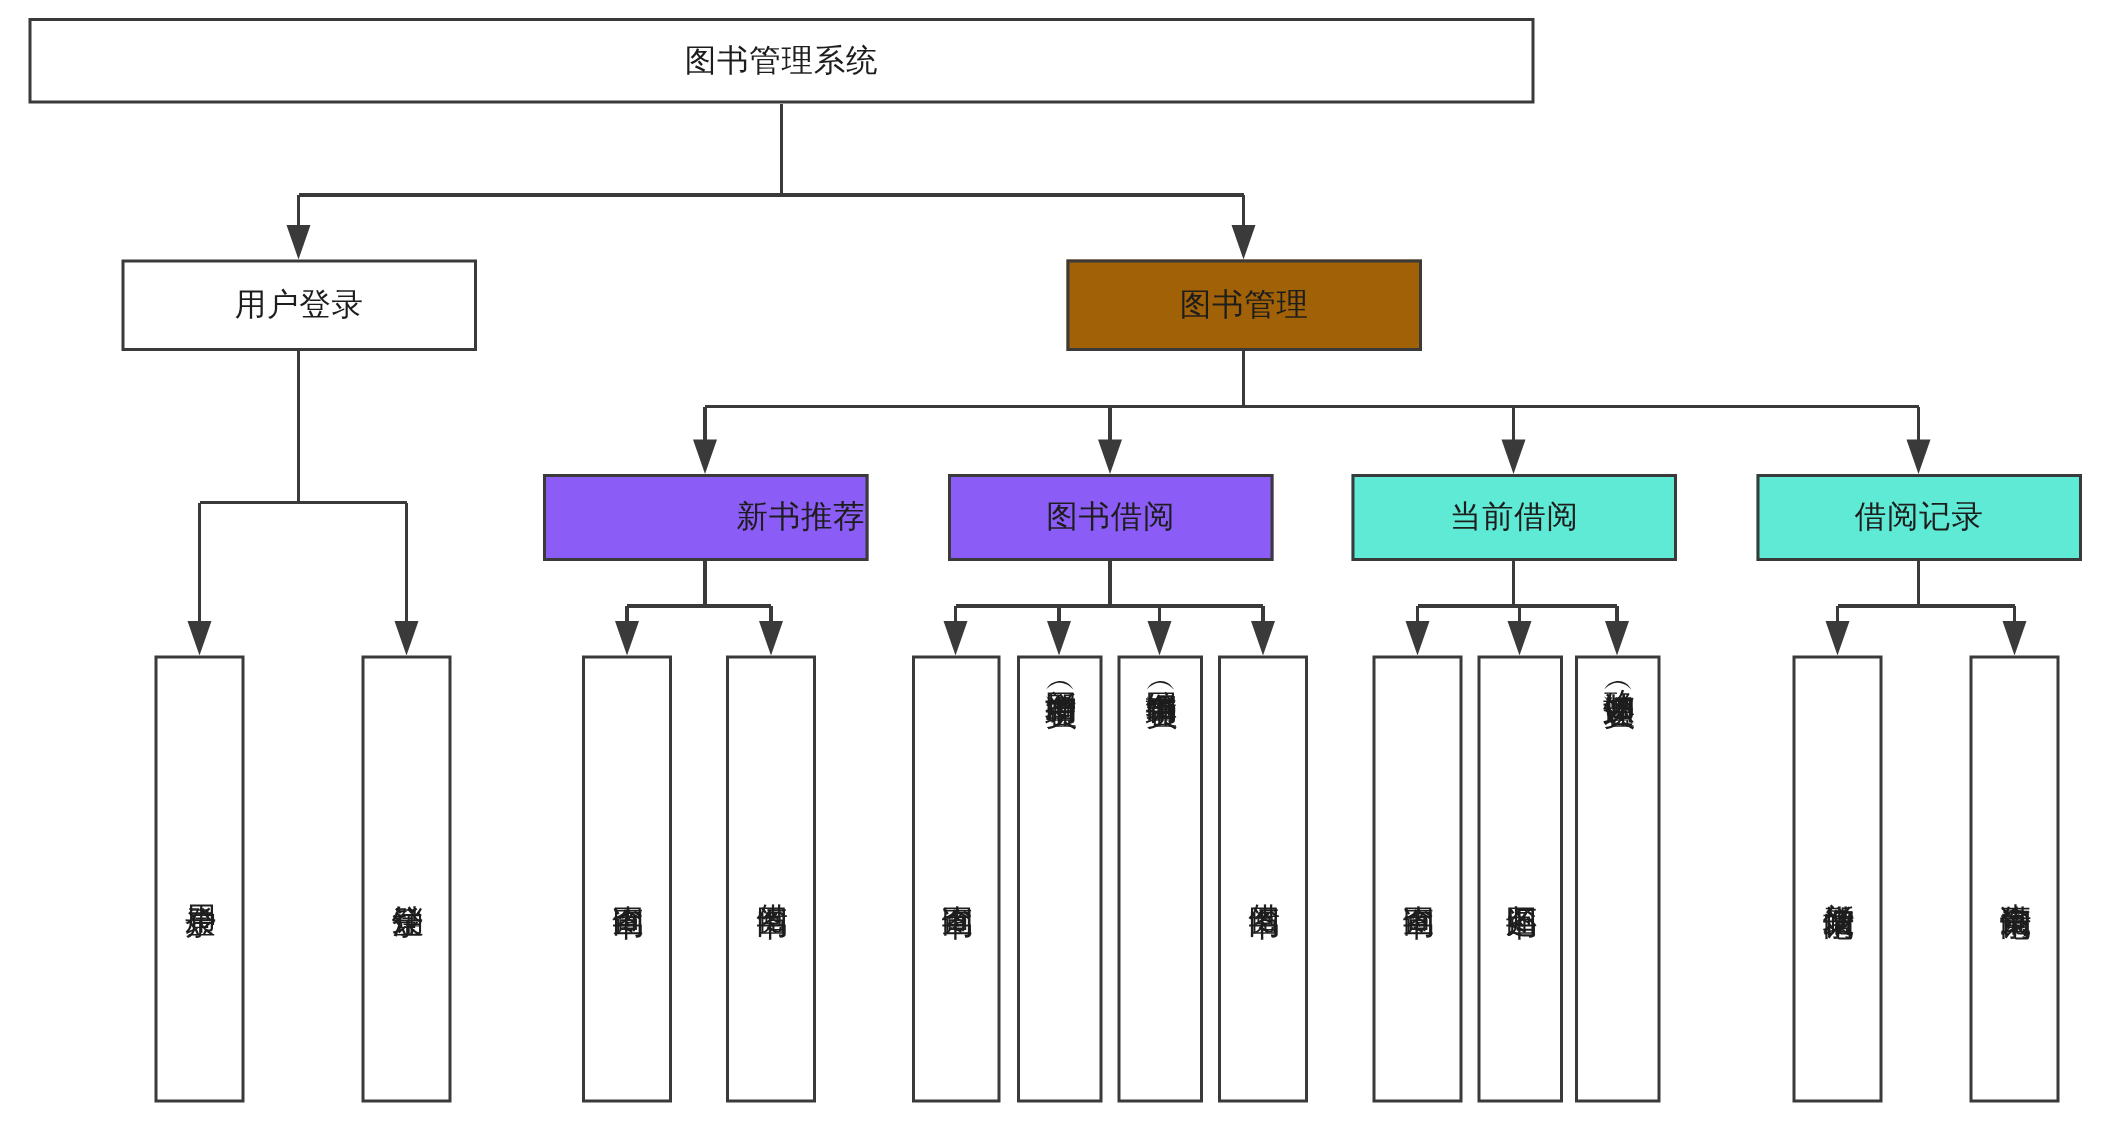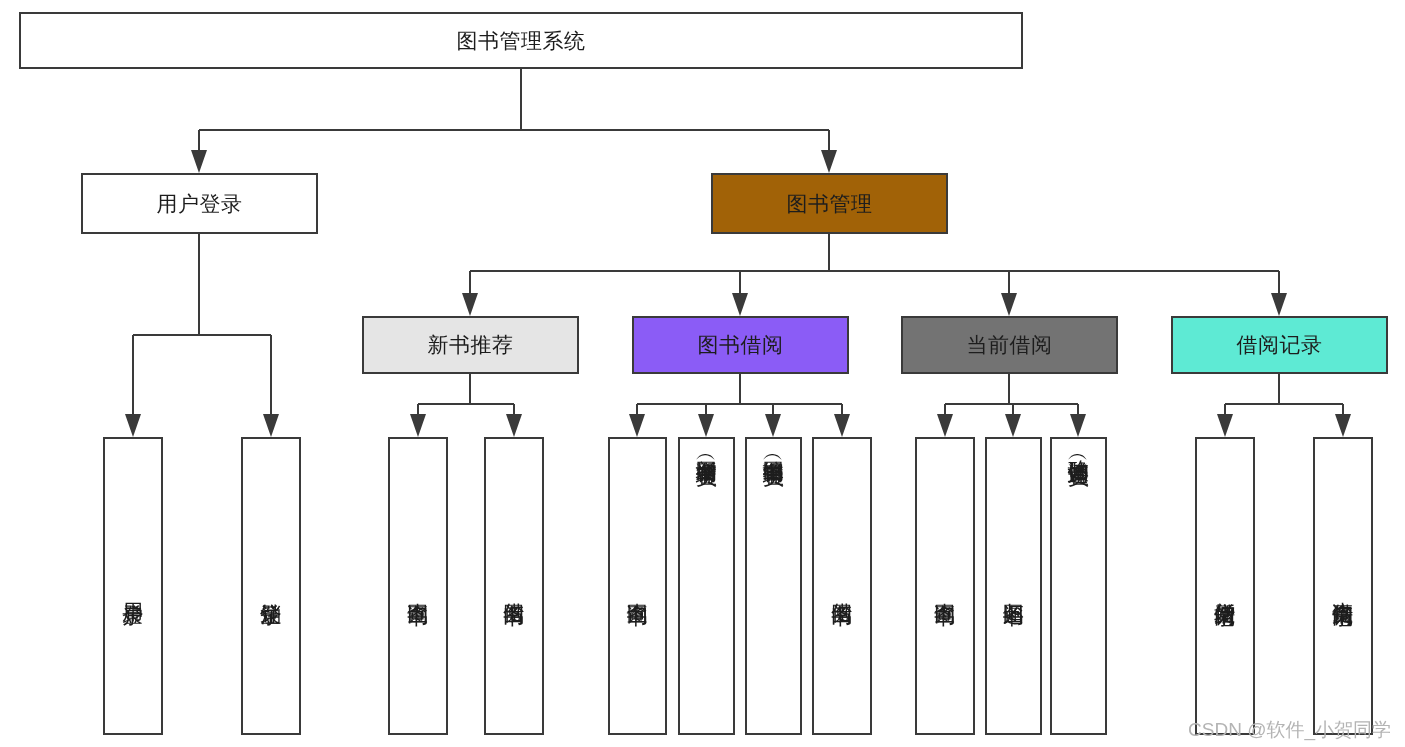--- a/index.html
+++ b/index.html
@@ -137,27 +137,27 @@
   <div id="node-layer">
       <div class="node-box horizontal" style="left: 19px; top: 12px; width: 1004px; height: 57px; border-color: rgb(58, 58, 58); background: rgb(255, 255, 255); justify-content: center;">
         <span class="node-label" style="color: rgb(29, 29, 29);">图书管理系统</span>
       </div>
       <div class="node-box horizontal" style="left: 81px; top: 173px; width: 237px; height: 61px; border-color: rgb(58, 58, 58); background: rgb(255, 255, 255);">
         <span class="node-label" style="color: rgb(29, 29, 29);">用户登录</span>
       </div>
       <div class="node-box horizontal" style="left: 711px; top: 173px; width: 237px; height: 61px; border-color: rgb(58, 58, 58); background: #a16207;">
         <span class="node-label" style="color: rgb(29, 29, 29);">图书管理</span>
       </div>
-      <div class="node-box horizontal" style="left: 362px; top: 316px; width: 217px; height: 58px; border-color: rgb(58, 58, 58); background: #e5e5e5;">
+      <div class="node-box horizontal" style="left: 362px; top: 316px; width: 217px; height: 58px; border-color: rgb(58, 58, 58); background: #8b5cf6; justify-content: flex-end;">
         <span class="node-label" style="color: rgb(29, 29, 29);">新书推荐</span>
       </div>
       <div class="node-box horizontal" style="left: 632px; top: 316px; width: 217px; height: 58px; border-color: rgb(58, 58, 58); background: #8b5cf6;">
         <span class="node-label" style="color: rgb(29, 29, 29);">图书借阅</span>
       </div>
-      <div class="node-box horizontal" style="left: 901px; top: 316px; width: 217px; height: 58px; border-color: rgb(58, 58, 58); background: #737373;">
+      <div class="node-box horizontal" style="left: 901px; top: 316px; width: 217px; height: 58px; border-color: rgb(58, 58, 58); background: #5eead4;">
         <span class="node-label" style="color: rgb(29, 29, 29);">当前借阅</span>
       </div>
       <div class="node-box horizontal" style="left: 1171px; top: 316px; width: 217px; height: 58px; border-color: rgb(58, 58, 58); background: #5eead4;">
         <span class="node-label" style="color: rgb(29, 29, 29);">借阅记录</span>
       </div>
       <div class="node-box vertical center-v" style="left: 103px; top: 437px; width: 60px; height: 298px; border-color: rgb(58, 58, 58); background: rgb(255, 255, 255);">
         <span class="node-label" style="color: rgb(29, 29, 29);">用户登录</span>
       </div>
       <div class="node-box vertical center-v" style="left: 241px; top: 437px; width: 60px; height: 298px; border-color: rgb(58, 58, 58); background: rgb(255, 255, 255);">
         <span class="node-label" style="color: rgb(29, 29, 29);">注销登录</span>
@@ -189,14 +189,13 @@
       <div class="node-box vertical" style="left: 1050px; top: 437px; width: 57px; height: 298px; border-color: rgb(58, 58, 58); background: rgb(255, 255, 255);">
         <span class="node-label" style="color: rgb(29, 29, 29);">确认归还（管理员）</span>
       </div>
       <div class="node-box vertical center-v" style="left: 1195px; top: 437px; width: 60px; height: 298px; border-color: rgb(58, 58, 58); background: rgb(255, 255, 255);">
         <span class="node-label" style="color: rgb(29, 29, 29);">新增借阅记录</span>
       </div>
       <div class="node-box vertical center-v" style="left: 1313px; top: 437px; width: 60px; height: 298px; border-color: rgb(58, 58, 58); background: rgb(255, 255, 255);">
         <span class="node-label" style="color: rgb(29, 29, 29);">查询借阅记录</span>
       </div>
     </div>
-  <div class="watermark">CSDN @软件_小贺同学</div>
 </div>
 
 </body></html>

